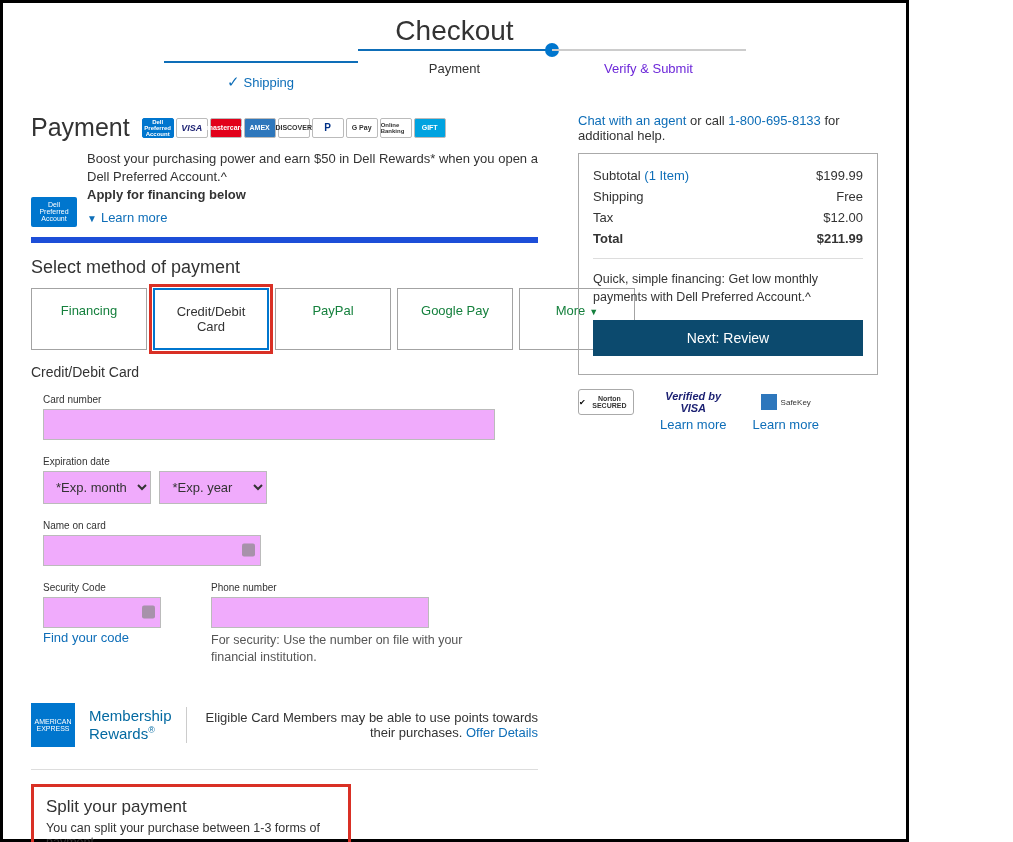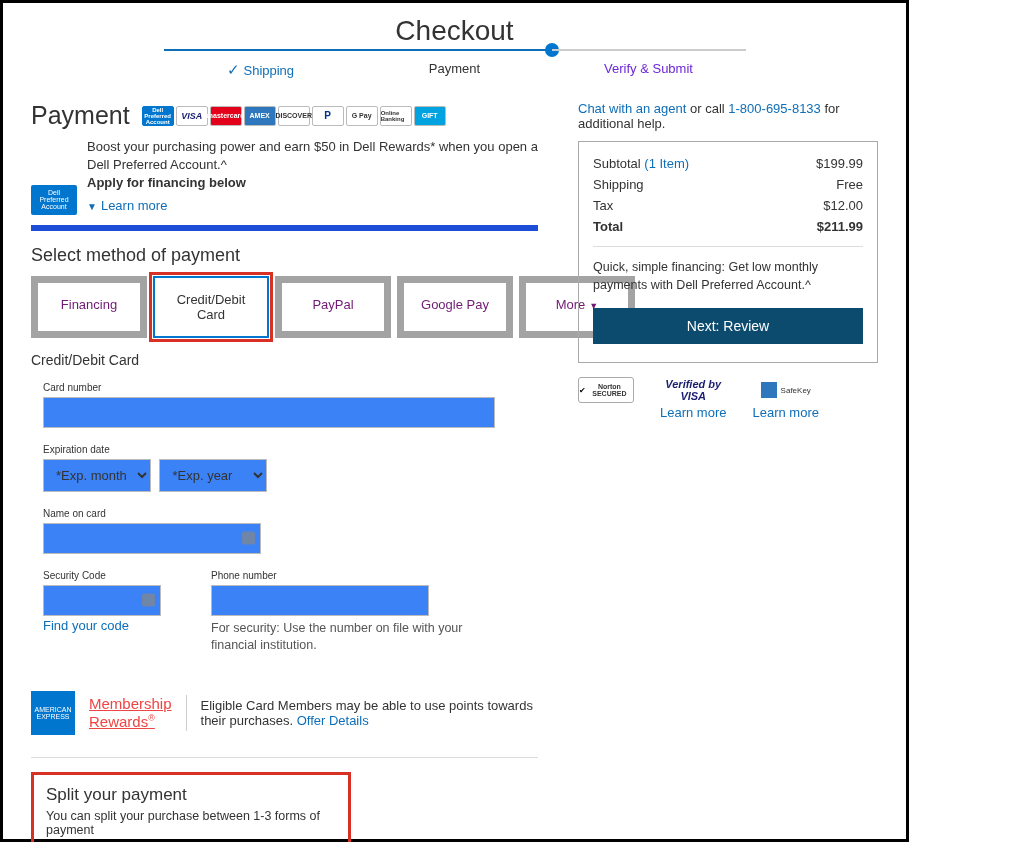--- a/index.html
+++ b/index.html
@@ -5,21 +5,21 @@
   * { box-sizing: border-box; margin: 0; padding: 0; }
   body { font-family: Arial, Helvetica, sans-serif; background: #fff; color: #333; }
   .frame { width: 909px; height: 842px; border: 3px solid #000; padding: 8px 28px 20px 28px; position: relative; }
   .page-title { text-align: center; font-size: 28px; font-weight: 400; color: #333; margin: 4px 0 2px; }
   .stepper { display: flex; justify-content: center; gap: 0; margin-bottom: 22px; }
   .step { width: 194px; text-align: center; position: relative; padding-top: 12px; font-size: 13px; }
   .step .bar { height: 2px; width: 100%; background: #ccc; position: absolute; top: 0; left: 0; }
   .step.done .bar { background: #0e6eb8; }
   .step.current .bar { background: #0e6eb8; }
   .step.current::after { content:""; width:14px; height:14px; background:#0076ce; border-radius:50%; position:absolute; top:-6px; right:-7px; }
-  .step.done { color:#0e6eb8; }
+  .step.done { color:#0e6eb8;margin-top:12px; }
   .check { color:#0e6eb8; margin-right:4px; font-size:15px; }
   .step.pending { color:#6d28d9; }
   .columns { display:flex; gap:40px; align-items:flex-start; }
   .left { flex:1; min-width:0; }
   .right { width:300px; }
   .section-header { display:flex; align-items:center; gap:12px; margin-bottom:8px; }
   .section-header h2 { font-size:25px; font-weight:400; color:#333; }
   .card-icons { display:flex; gap:2px; }
   .cicon { width:32px; height:20px; border:1px solid #bbb; border-radius:2px; font-size:7px; display:flex; align-items:center; justify-content:center; font-weight:bold; background:#fff; }
   .cicon.dpa { background:#0076ce; color:#fff; border-color:#0076ce; font-size:6px; text-align:center; }
@@ -32,42 +32,42 @@
   .cicon.ob { color:#333; font-size:6px; }
   .cicon.gift { background:#00a3e0; color:#fff; }
   .promo-row { display:flex; align-items:flex-end; gap:10px; border-bottom:6px solid #1d4ed8; padding-bottom:10px; margin-bottom:14px; }
   .dpa-badge { width:46px; height:30px; background:#0076ce; color:#fff; font-size:7px; display:flex; align-items:center; justify-content:center; text-align:center; flex-shrink:0; border-radius:2px; padding:2px; }
   .promo-text { font-size:13px; line-height:1.4; color:#333; }
   .promo-text .bold { font-weight:bold; display:block; }
   .learn-more { color:#0e6eb8; font-size:13px; margin-top:4px; display:inline-block; }
   .learn-more .tri { font-size:10px; margin-right:4px; }
   .subhead { font-size:18px; color:#333; margin-bottom:10px; font-weight:400; }
   .tabs { display:flex; gap:6px; margin-bottom:14px; }
-  .tab { border:7px solid #a3a3a3; padding:14px 8px; font-size:13px; color:#701a75; min-width:116px; text-align:center; cursor:pointer; background:#fff; }
+  .tab { border:1px solid #a3a3a3; padding:14px 8px; font-size:13px; color:#15803d; min-width:116px; text-align:center; cursor:pointer; background:#fff; }
   .tab.active { border:2px solid #0076ce; color:#333; outline:3px solid #d93025; outline-offset:1px; }
   .tab .caret { font-size:9px; margin-left:4px; }
   .form-area { padding-left:12px; }
   .cc-title { font-size:14px; color:#333; margin-bottom:14px; }
   .field-label { font-size:10px; color:#333; margin-bottom:4px; display:block; }
   .field { margin-bottom:16px; }
-  input[type=text], select { border:1px solid #bbb; padding:7px 8px; font-size:13px; color:#333; background:#3b82f6; }
+  input[type=text], select { border:1px solid #bbb; padding:7px 8px; font-size:13px; color:#333; background:#f0abfc; }
   .card-num { width:452px; }
   .exp-row select { width:108px; margin-right:4px; }
   .name-input { width:218px; }
   .sec-input { width:118px; }
   .two-col { display:flex; gap:50px; align-items:flex-start; }
   .phone-input { width:218px; }
   .helper { font-size:12.5px; color:#555; line-height:1.4; margin-top:4px; max-width:280px; }
   .link { color:#0e6eb8; font-size:13px; }
   .input-icon-wrap { position:relative; display:inline-block; }
   .mini-icon { position:absolute; right:6px; top:50%; transform:translateY(-50%); width:13px; height:13px; background:#888; opacity:.7; border-radius:2px; }
   .amex-row { display:flex; align-items:center; gap:14px; padding:20px 0 14px; }
   .amex-badge { width:44px; height:44px; background:#0076ce; color:#fff; font-size:7px; display:flex; align-items:center; justify-content:center; text-align:center; padding:4px; }
-  .mr-text { font-size:15px; color:#ef4444; line-height:1.2; border-right:1px solid #ccc; padding-right:14px;text-decoration:underline; }
-  .mr-desc { font-size:13px; color:#333; flex:1;}
+  .mr-text { font-size:15px; color:#0369a1; line-height:1.2; border-right:1px solid #ccc; padding-right:14px; }
+  .mr-desc { font-size:13px; color:#333; flex:1;text-align:right;}
   hr.sep { border:none; border-top:1px solid #ddd; margin:8px 0 14px; }
   .split-box { border:3px solid #d93025; padding:10px 12px 18px; width:320px; }
   .split-title { font-size:17px; margin-bottom:4px; color:#333; }
   .split-desc { font-size:12.5px; color:#333; margin-bottom:14px; }
   .right-help { font-size:13px; color:#333; margin-bottom:10px; }
   .summary-box { border:1px solid #aaa; padding:14px 14px 18px; font-size:13px; }
   .sum-row { display:flex; justify-content:space-between; margin-bottom:6px; }
   .sum-row.total { font-weight:bold; margin-top:4px; margin-bottom:12px; }
   .financing-note { font-size:12.5px; color:#333; border-top:1px solid #ddd; padding-top:12px; margin-bottom:14px; line-height:1.4; }
   .btn-green { width:100%; background:#0c4a6e; color:#fff; border:none; padding:10px; font-size:14px; cursor:pointer; }

